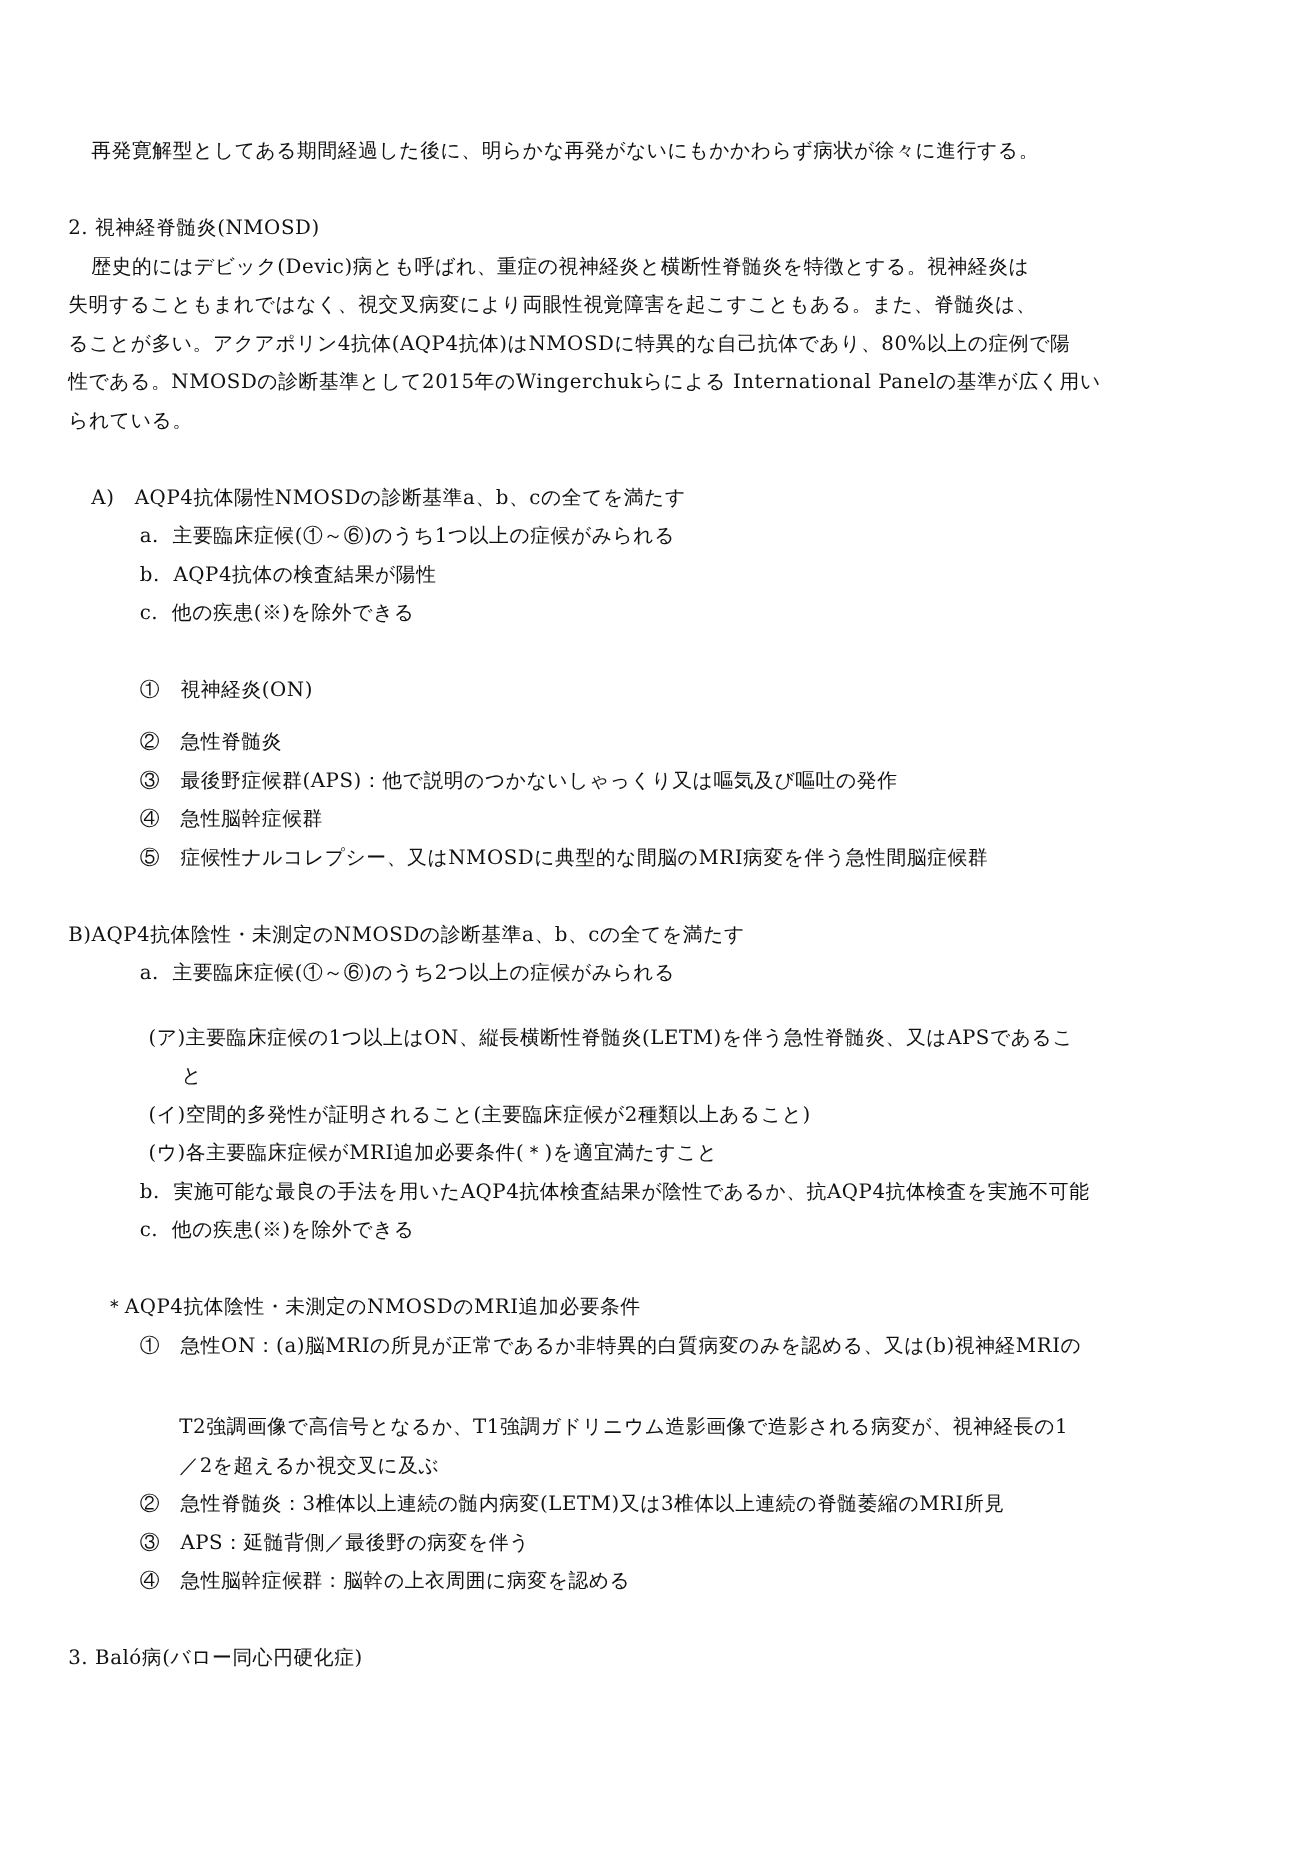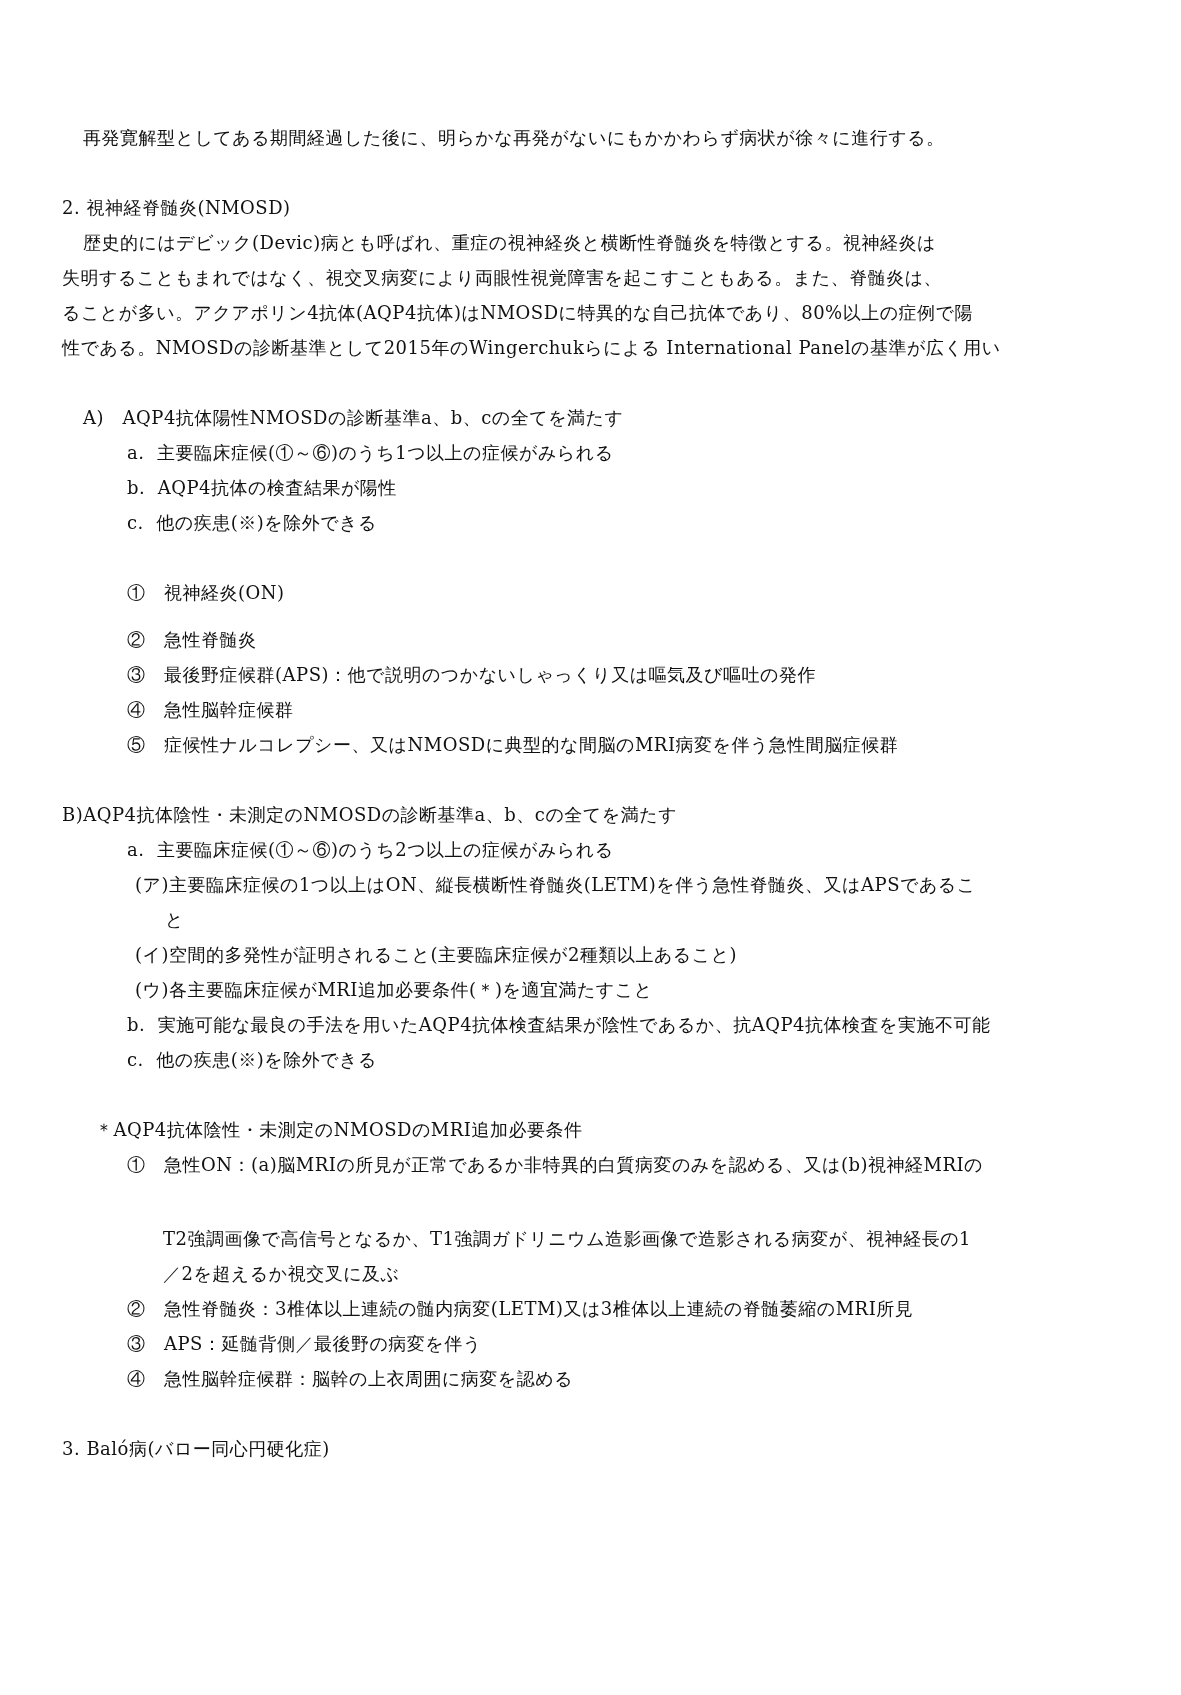--- a/index.html
+++ b/index.html
@@ -40,35 +40,36 @@
 <body>
 
 <div class="page">
   <div class="text-line" style="padding-left: 21px;">再発寛解型としてある期間経過した後に、明らかな再発がないにもかかわらず病状が徐々に進行する。</div>
   <div class="blank-line"></div>
   <div class="text-line">2. 視神経脊髄炎(NMOSD)</div>
   <div class="text-line" style="padding-left: 21px;">歴史的にはデビック(Devic)病とも呼ばれ、重症の視神経炎と横断性脊髄炎を特徴とする。視神経炎は</div>
   <div class="text-line">失明することもまれではなく、視交叉病変により両眼性視覚障害を起こすこともある。また、脊髄炎は、</div>
   <div class="text-line">ることが多い。アクアポリン4抗体(AQP4抗体)はNMOSDに特異的な自己抗体であり、80%以上の症例で陽</div>
   <div class="text-line">性である。NMOSDの診断基準として2015年のWingerchukらによる International Panelの基準が広く用い</div>
+  <div class="text-line">られている。</div>
   <div class="blank-line"></div>
   <div class="text-line" style="padding-left: 21px;">A)　AQP4抗体陽性NMOSDの診断基準a、b、cの全てを満たす</div>
   <div class="text-line" style="padding-left: 65px;">a.  主要臨床症候(①～⑥)のうち1つ以上の症候がみられる</div>
   <div class="text-line" style="padding-left: 65px;">b.  AQP4抗体の検査結果が陽性</div>
   <div class="text-line" style="padding-left: 65px;">c.  他の疾患(※)を除外できる</div>
   <div class="blank-line"></div>
   <div class="text-line" style="padding-left: 65px;">①　視神経炎(ON)</div>
   <div class="text-line" style="padding-left: 65px; margin-top: 12px;">②　急性脊髄炎</div>
   <div class="text-line" style="padding-left: 65px;">③　最後野症候群(APS)：他で説明のつかないしゃっくり又は嘔気及び嘔吐の発作</div>
   <div class="text-line" style="padding-left: 65px;">④　急性脳幹症候群</div>
   <div class="text-line" style="padding-left: 65px;">⑤　症候性ナルコレプシー、又はNMOSDに典型的な間脳のMRI病変を伴う急性間脳症候群</div>
   <div class="blank-line"></div>
   <div class="text-line">B)AQP4抗体陰性・未測定のNMOSDの診断基準a、b、cの全てを満たす</div>
   <div class="text-line" style="padding-left: 65px;">a.  主要臨床症候(①～⑥)のうち2つ以上の症候がみられる</div>
-  <div class="text-line" style="padding-left: 73px;">(ア)主要臨床症候の1つ以上はON、縦長横断性脊髄炎(LETM)を伴う急性脊髄炎、又はAPSであるこ</div>
+  <div class="text-line" style="padding-left: 73px; margin-top: 24px;">(ア)主要臨床症候の1つ以上はON、縦長横断性脊髄炎(LETM)を伴う急性脊髄炎、又はAPSであるこ</div>
   <div class="text-line" style="padding-left: 103px;">と</div>
   <div class="text-line" style="padding-left: 73px;">(イ)空間的多発性が証明されること(主要臨床症候が2種類以上あること)</div>
   <div class="text-line" style="padding-left: 73px;">(ウ)各主要臨床症候がMRI追加必要条件(＊)を適宜満たすこと</div>
   <div class="text-line" style="padding-left: 65px;">b.  実施可能な最良の手法を用いたAQP4抗体検査結果が陰性であるか、抗AQP4抗体検査を実施不可能</div>
   <div class="text-line" style="padding-left: 65px;">c.  他の疾患(※)を除外できる</div>
   <div class="blank-line"></div>
   <div class="text-line" style="padding-left: 33px;">＊AQP4抗体陰性・未測定のNMOSDのMRI追加必要条件</div>
   <div class="text-line" style="padding-left: 65px;">①　急性ON：(a)脳MRIの所見が正常であるか非特異的白質病変のみを認める、又は(b)視神経MRIの</div>
   <div class="text-line" style="padding-left: 101px; margin-top: 39px;">T2強調画像で高信号となるか、T1強調ガドリニウム造影画像で造影される病変が、視神経長の1</div>
   <div class="text-line" style="padding-left: 101px;">／2を超えるか視交叉に及ぶ</div>

